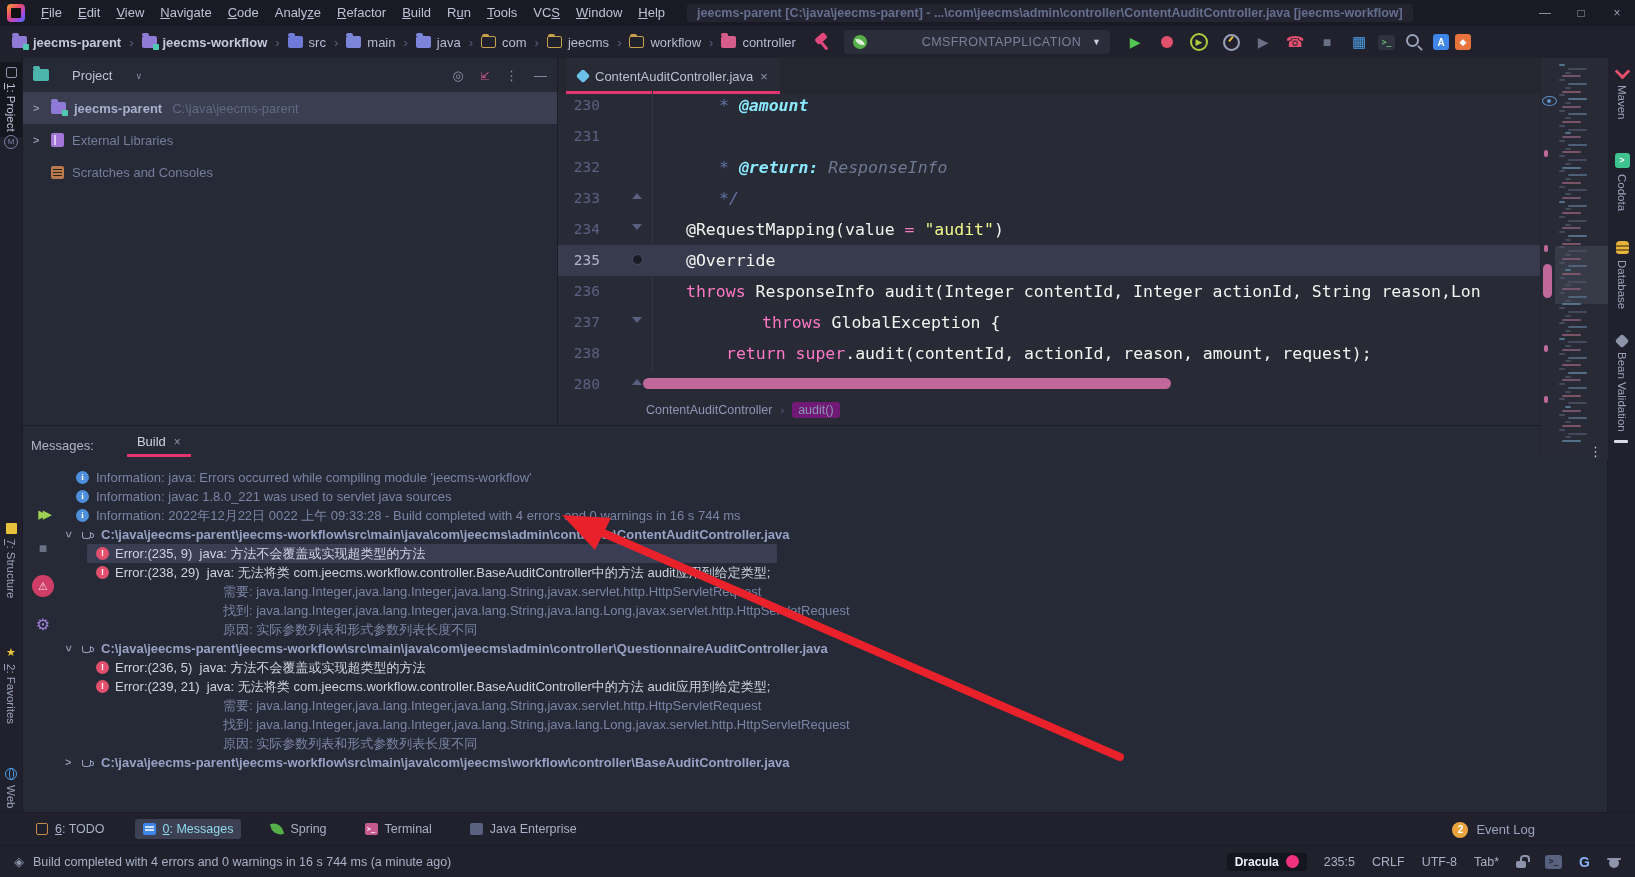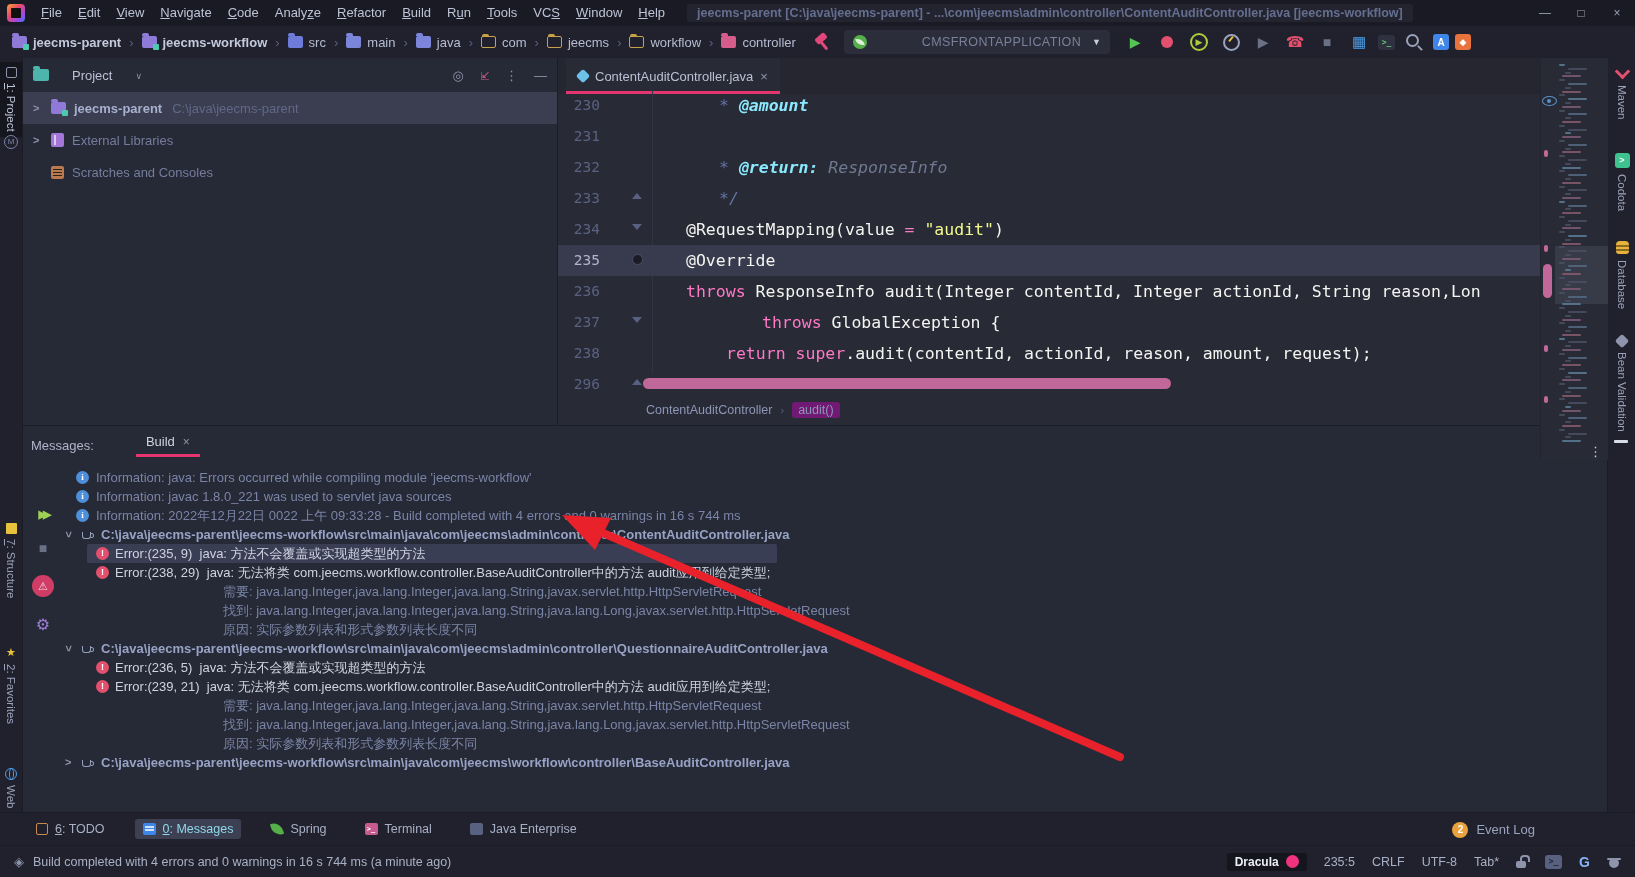--- a/index.html
+++ b/index.html
@@ -137,21 +137,21 @@
   .rs-item{position:absolute;left:0;width:28px;display:flex;flex-direction:column;align-items:center;gap:6px;color:#9aa2bb;}
   .rs-maven-ic{width:8px;height:8px;border-right:3px solid #e3506e;border-bottom:3px solid #e3506e;transform:rotate(45deg);margin-bottom:2px;}
   .rs-codota-ic{width:15px;height:15px;background:#3ec28f;border-radius:3px;color:#fff;font-size:9px;font-weight:bold;text-align:center;line-height:15px;}
   .rs-db-ic{width:13px;height:13px;background:#e8b33d;border-radius:4px 4px 3px 3px;position:relative;}
   .rs-db-ic::after{content:"";position:absolute;left:0;top:4px;width:13px;height:1.5px;background:#8a6a20;box-shadow:0 4px 0 #8a6a20;}
   .rs-bean-ic{width:10px;height:10px;background:#8d94ab;border-radius:2px;transform:rotate(45deg);}
   #rs-hide{position:absolute;left:6px;top:382px;width:14px;height:3px;background:#d8dce8;border-radius:1px;}
 
   
   #messages{position:absolute;left:23px;top:425px;width:1584px;height:387px;background:#262a36;border-top:1px solid #1b1c26;box-sizing:border-box;}
-  #msg-header{position:absolute;left:8px;top:8px;display:flex;align-items:center;gap:10px;justify-content:flex-end;}
+  #msg-header{position:absolute;left:8px;top:8px;display:flex;align-items:center;gap:1px;justify-content:flex-end;}
   #msg-header .hdr-label{color:#aeb5c9;}
   #msg-tab{position:relative;padding:0 4px 8px 4px;color:#ced3e0;display:flex;gap:8px;align-items:center;margin-left:38px;}
   #msg-tab::after{content:"";position:absolute;left:-6px;right:-6px;bottom:0;height:3px;background:#e5356f;}
   #msg-tab .tab-close{color:#8d94ab;font-size:12px;}
   #msg-toolbar{position:absolute;left:6px;top:46px;width:30px;}
   .mtb{position:absolute;left:0;width:28px;height:28px;display:flex;align-items:center;justify-content:center;}
   .mtb-rerun{color:#9ed054;font-size:11px;letter-spacing:-4px;font-weight:bold;}
   .mtb-stop{color:#6a7086;font-size:14px;}
   .mtb-errfilter{width:22px;height:22px;border-radius:50%;background:#cf3d66;color:#f4d7de;font-size:11px;line-height:22px;text-align:center;}
   .mtb-gear{color:#9d7fd6;font-size:16px;}
@@ -388,21 +388,21 @@
         <div class="code-row" style="top: 217px;">
           <span class="lnum">237</span>
           <span class="gut gut-fold"></span>
           <span class="code-text" style="padding-left: 76px;"><span class="tok-kw">throws </span><span class="tok-plain">GlobalException {</span></span>
         </div>
         <div class="code-row" style="top: 248px;">
           <span class="lnum">238</span>
           <span class="code-text" style="padding-left: 40px;"><span class="tok-kw">return </span><span class="tok-kw">super</span><span class="tok-plain">.audit(contentId, actionId, reason, amount, request);</span></span>
         </div>
         <div class="code-row" style="top: 279px;">
-          <span class="lnum">296</span>
+          <span class="lnum">280</span>
           <span class="gut gut-fold-end"></span>
           <span class="code-text" style="padding-left: 0px;"></span>
         </div>
       </div>
     <div id="hscroll"></div>
     <div id="ebreadcrumb">
       <span>ContentAuditController</span>
       <span class="bc-sep">›</span>
       <span class="bc-chip">audit()</span>
     </div>

